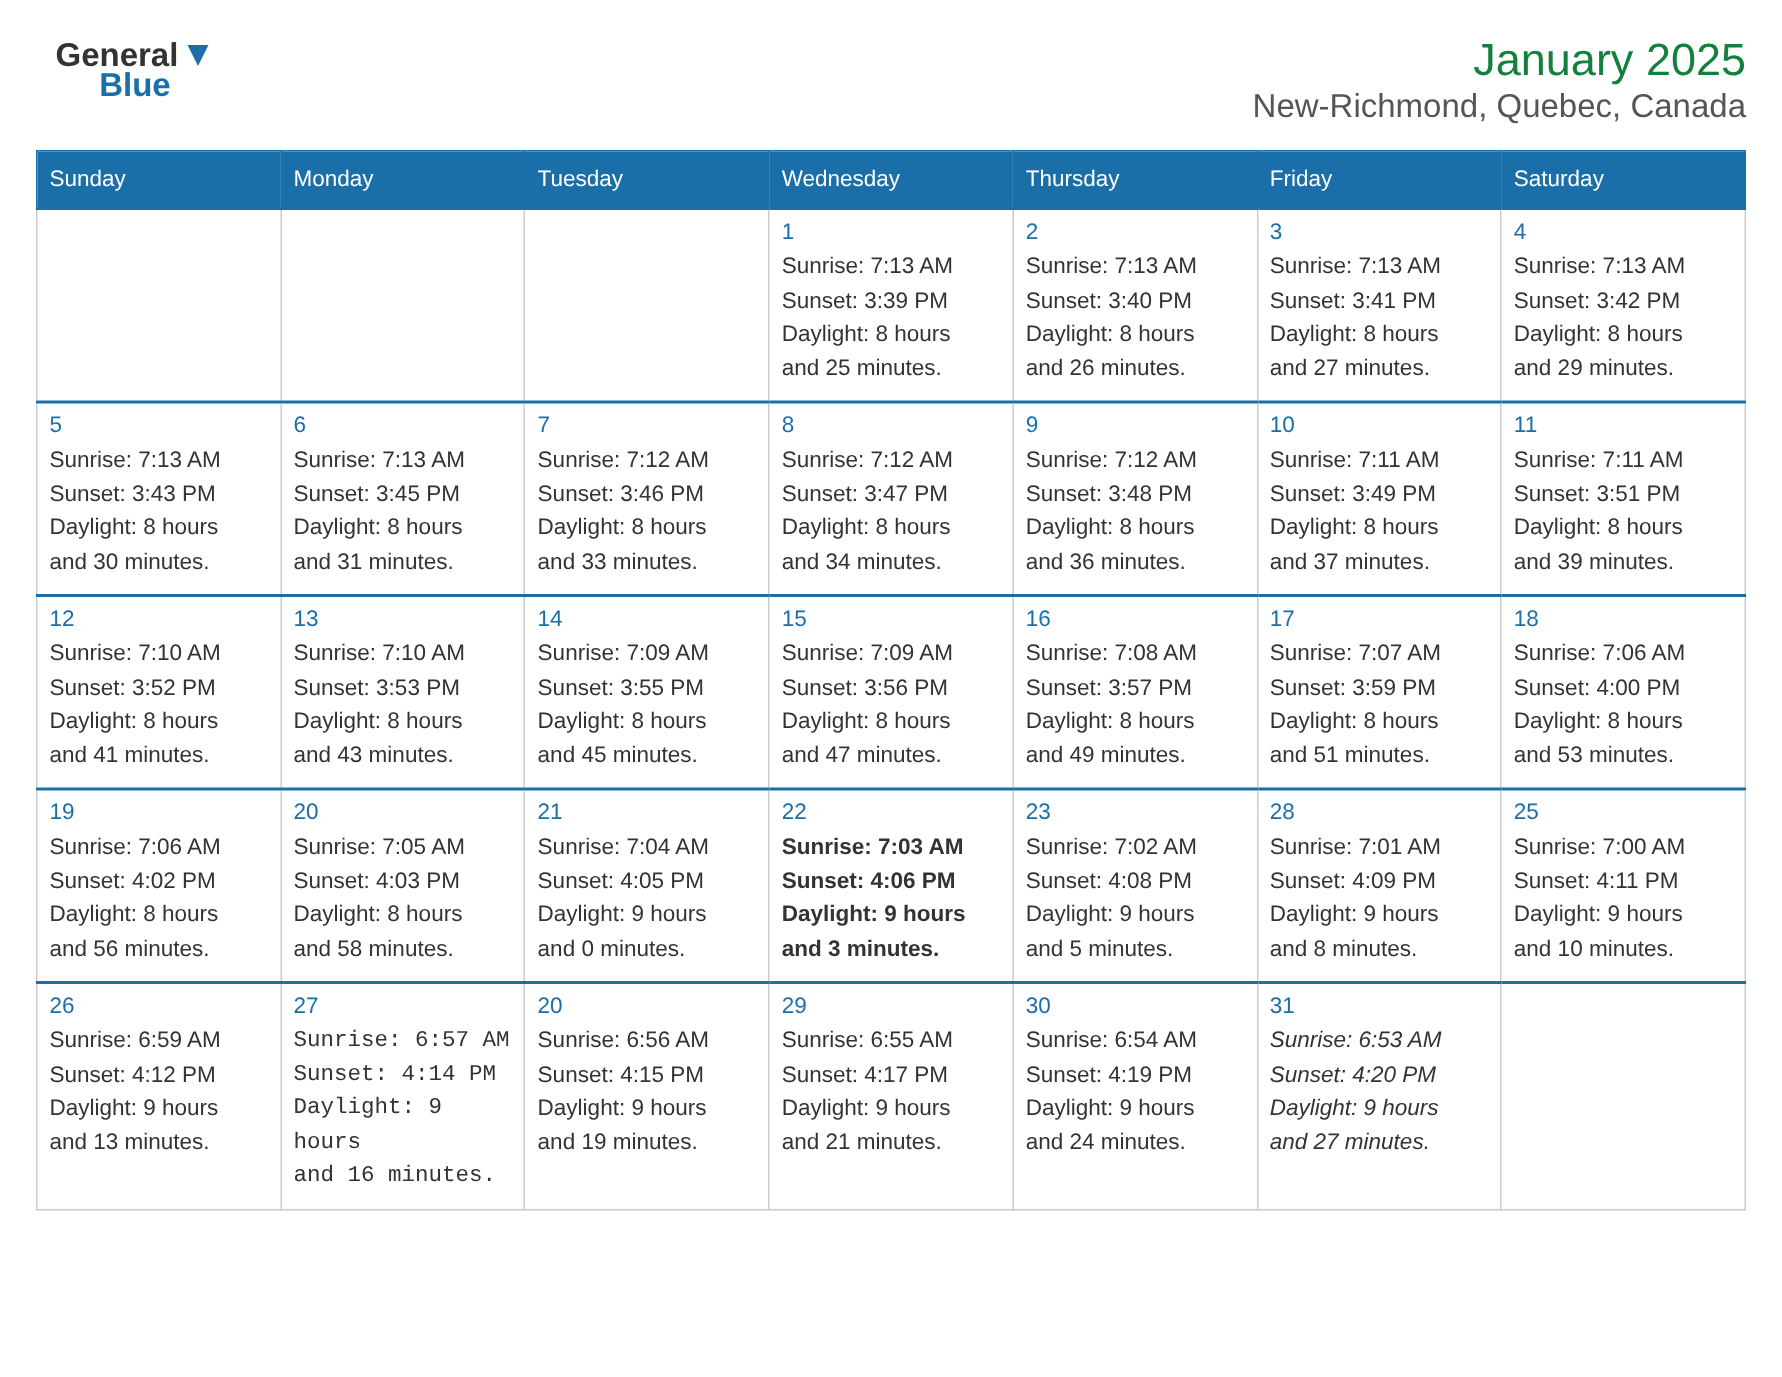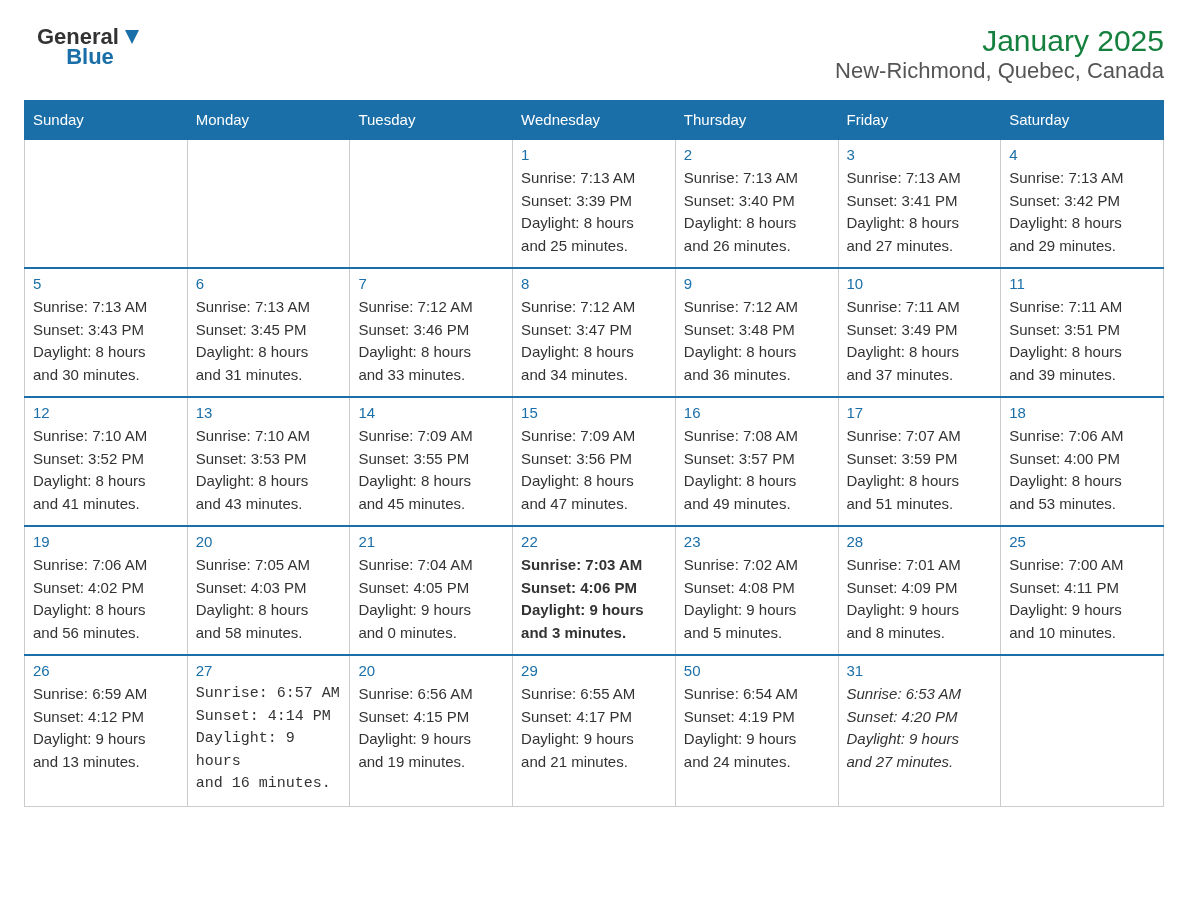--- a/index.html
+++ b/index.html
@@ -329,21 +329,21 @@
 and 19 minutes.</div>
         </td>
         <td>
           <span class="day-number">29</span>
           <div class="day-info" style="white-space: pre-line;">Sunrise: 6:55 AM
 Sunset: 4:17 PM
 Daylight: 9 hours
 and 21 minutes.</div>
         </td>
         <td>
-          <span class="day-number">50</span>
+          <span class="day-number">30</span>
           <div class="day-info" style="white-space: pre-line;">Sunrise: 6:54 AM
 Sunset: 4:19 PM
 Daylight: 9 hours
 and 24 minutes.</div>
         </td>
         <td>
           <span class="day-number">31</span>
           <div class="day-info" style="white-space: pre-line; font-style: italic;">Sunrise: 6:53 AM
 Sunset: 4:20 PM
 Daylight: 9 hours

